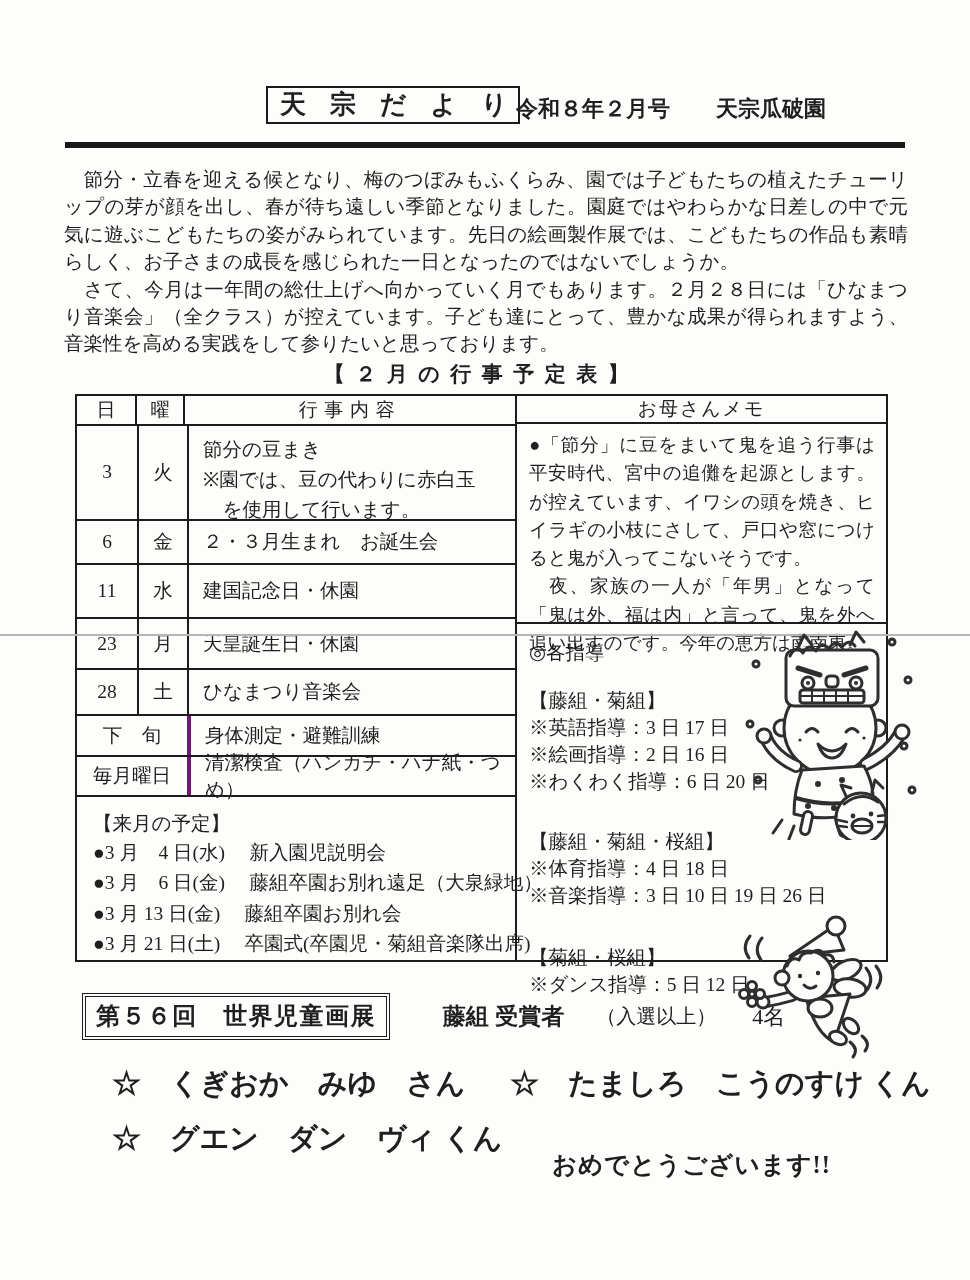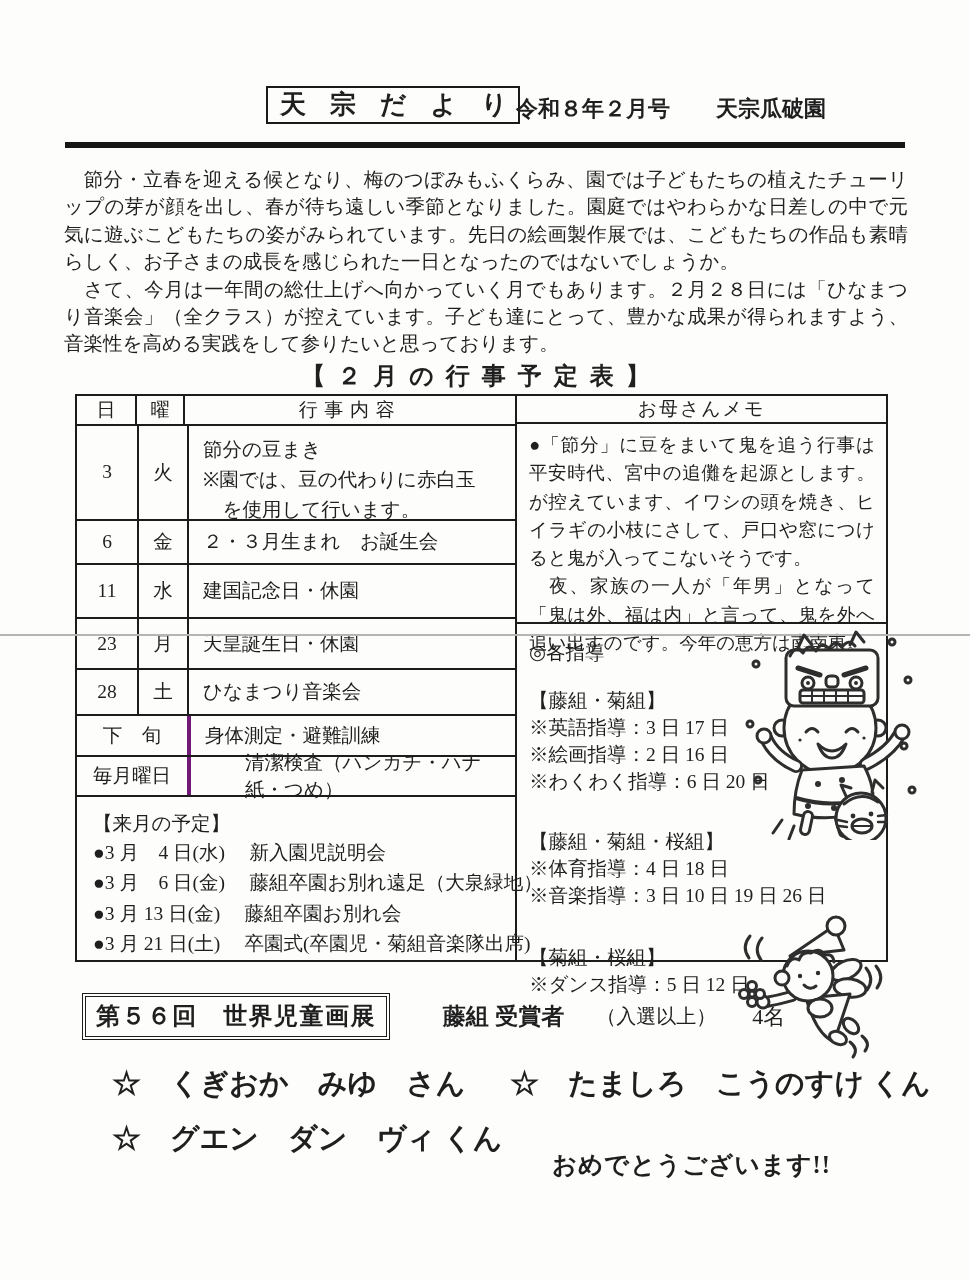--- a/index.html
+++ b/index.html
@@ -22,21 +22,21 @@
     position:absolute;left:516px;top:94px;display:flex;gap:46px;
     font-size:22px;font-weight:bold;white-space:nowrap;
   }
   .thick-rule{position:absolute;left:65px;top:142px;width:840px;height:6px;background:#171717;}
   
   .intro{position:absolute;left:64px;top:166px;width:844px;}
   .intro p{margin:0;font-size:19.5px;line-height:27.4px;text-align:justify;}
   
   .schedule-title{
     position:absolute;left:75px;top:360px;width:813px;text-align:center;
-    font-size:24px;font-weight:bold;letter-spacing:0.5em;white-space:nowrap;
+    font-size:21px;font-weight:bold;letter-spacing:0.5em;white-space:nowrap;
   }
   .sched-table{
     position:absolute;left:75px;top:394px;width:813px;height:568px;
     border:2px solid #1c1c1c;box-sizing:border-box;display:flex;background:transparent;
   }
   .left-pane{width:440px;border-right:2px solid #1c1c1c;display:flex;flex-direction:column;box-sizing:border-box;}
   .right-pane{flex:1;display:flex;flex-direction:column;box-sizing:border-box;}
   .hrow{display:flex;height:30px;border-bottom:2px solid #1c1c1c;box-sizing:border-box;}
   .hcell{display:flex;align-items:center;justify-content:center;font-size:19px;box-sizing:border-box;}
   .c-day{width:60px;border-right:2px solid #1c1c1c;}
@@ -138,21 +138,21 @@
       </div>
       <div class="srow" style="height:46px;">
         <div class="c-day">28</div>
         <div class="c-wd">土</div>
         <div class="c-content">ひなまつり音楽会</div>
       </div>
       <div class="srow" style="height:42px;">
         <div class="c-merged">下　旬</div>
         <div class="c-content">身体測定・避難訓練</div>
       </div>
-      <div class="srow" style="height:40px;gap:40px;">
+      <div class="srow" style="height:40px;">
         <div class="c-merged">毎月曜日</div>
         <div class="c-content">清潔検査（ハンカチ・ハナ紙・つめ）</div>
       </div>
       <div class="next-month">
         <div class="nm-title">【来月の予定】</div>
         <div class="nm-item">●3 月　4 日(水)　 新入園児説明会</div>
         <div class="nm-item">●3 月　6 日(金)　 藤組卒園お別れ遠足（大泉緑地）</div>
         <div class="nm-item">●3 月 13 日(金)　 藤組卒園お別れ会</div>
         <div class="nm-item">●3 月 21 日(土)　 卒園式(卒園児・菊組音楽隊出席)</div>
       </div>

